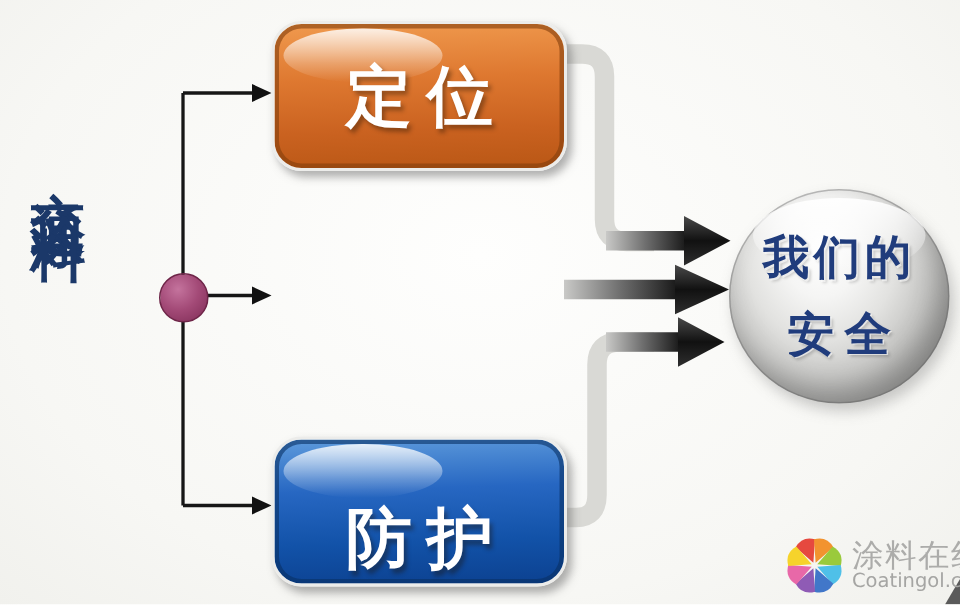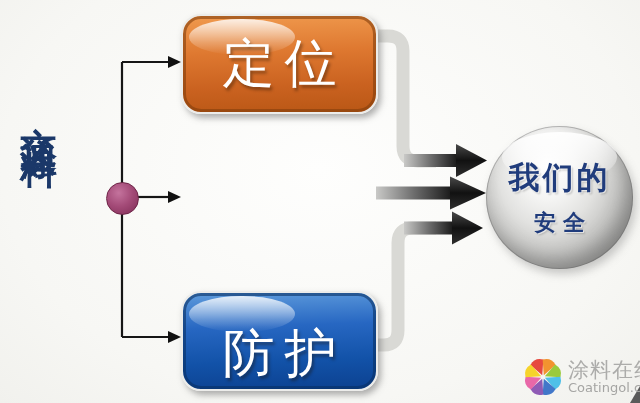--- a/index.html
+++ b/index.html
@@ -46,21 +46,21 @@
     align-items: flex-end;
   }
   .gloss {
     position:absolute; left:6px; top:3px; width:55%; height:38%;
     border-radius:50%;
     background:linear-gradient(180deg, rgba(255,255,255,0.85) 0%, rgba(255,255,255,0.25) 65%, rgba(255,255,255,0) 100%);
     pointer-events:none;
   }
   .node-text {
     position:relative; z-index:1;
-    font-size:52px; font-weight:normal; color:#FFFFFF;
+    font-size:44px; font-weight:bold; color:#FFFFFF;
     letter-spacing:10px; padding-left:10px;
     text-shadow:2px 3px 3px rgba(30,15,0,0.38);
   }
 
   .sphere {
     position:absolute; left:486px; top:126px; width:147px; height:143px; z-index:2;
     border-radius:50%;
     background: radial-gradient(ellipse at 42% 28%, #FFFFFF 0%, #F5F5F4 22%, #E2E2E0 42%, #C4C4C2 62%, #A2A2A0 82%, #878785 100%);
     box-shadow: inset -6px -10px 18px rgba(60,60,60,0.35), inset 0 0 0 1px rgba(120,120,120,0.45), 3px 5px 9px rgba(110,110,110,0.35);
     display:flex; flex-direction:column; align-items:center; justify-content:center; gap:9px;
@@ -68,21 +68,21 @@
   .sphere::before {
     content:""; position:absolute; left:16px; right:16px; top:6px; height:50px;
     border-radius:50%;
     background:linear-gradient(180deg, rgba(255,255,255,0.95) 0%, rgba(255,255,255,0) 100%);
   }
   .sphere-line {
     position:relative; z-index:1; font-weight:bold; color:#203C7C;
     text-shadow: 1px 1px 0 rgba(255,255,255,0.6), 2px 2px 2px rgba(0,0,0,0.18);
   }
   .sphere-line1 { font-size:31px; letter-spacing:3px; }
-  .sphere-line2 { font-size:22px; letter-spacing:7px; padding-left:7px; }
+  .sphere-line2 { font-size:31px; letter-spacing:7px; padding-left:7px; }
 
   .watermark {
     position:absolute; left:521px; top:355px; z-index:4;
     display:flex; align-items:center; gap:3px;
   }
   .wm-text { display:flex; flex-direction:column; }
   .wm-brand  { font-size:21px; color:#ACACAA; letter-spacing:1px; line-height:1.05; }
   .wm-domain { font-size:13px; color:#A5A5A3; line-height:1.15; }
 </style>
 </head>

